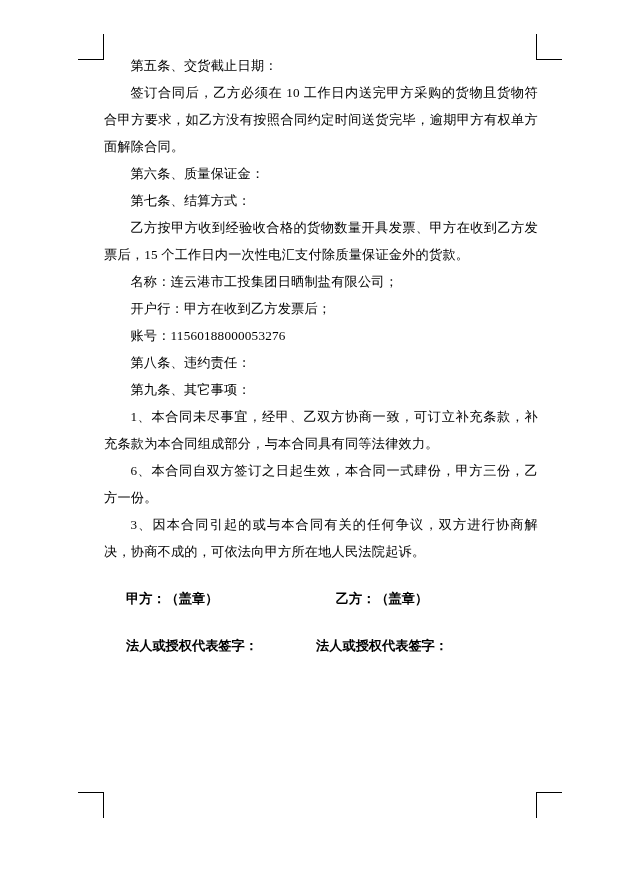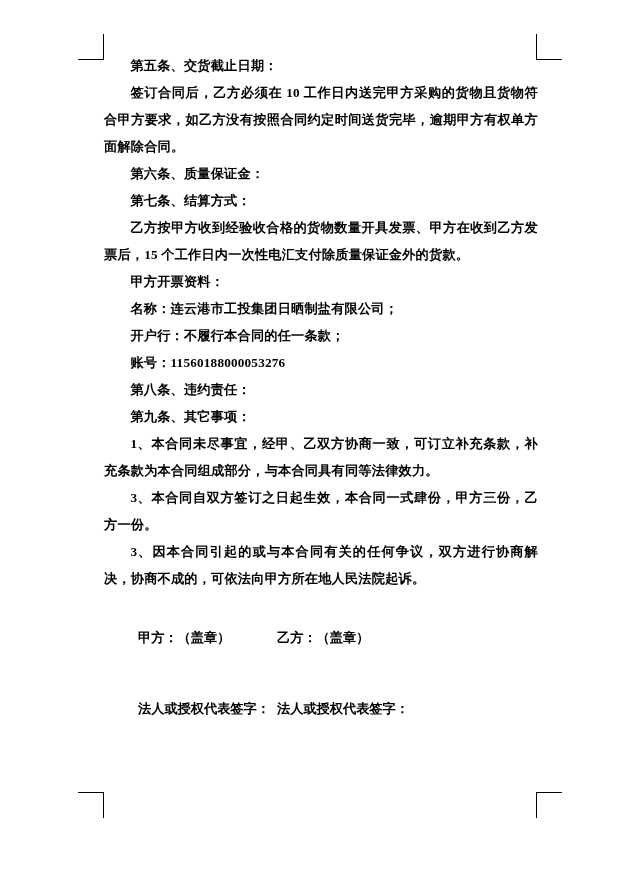--- a/index.html
+++ b/index.html
@@ -55,42 +55,43 @@
     left: 104px;
     top: 52px;
     width: 434px;
     font-size: 13.2px;
     line-height: 27px;
     color: #000;
   }
   .para {
     margin: 0;
     text-indent: 2em;
-    font-weight: bold;
+    font-weight: normal;
     text-align: justify;
     letter-spacing: 0.2px;
   }
   .spacer-md { height: 20px; }
 
   .sign-row {
     display: flex;
-    margin: 12px;
+    margin: 0;
     font-weight: bold;
     font-size: 13.2px;
     line-height: 27px;
   }
   .sign-row .col-a {
     width: 155px;
     padding-left: 22px;
     box-sizing: border-box;
   }
   .sign-row .col-b {
     width: 240px;
     padding-left: 6px;
     box-sizing: border-box;
+    text-align: center;
   }
 </style>
 </head>
 <body>
 
 <div class="page">
 
   <div class="crop crop-tl">
       <div class="h"></div>
       <div class="v"></div>
@@ -111,30 +112,29 @@
   <div class="doc-body">
 
     <p class="para">第五条、交货截止日期：</p>
     <p class="para">签订合同后，乙方必须在 10 工作日内送完甲方采购的货物且货物符合甲方要求，如乙方没有按照合同约定时间送货完毕，逾期甲方有权单方面解除合同。</p>
 
     <p class="para">第六条、质量保证金：</p>
 
     <p class="para">第七条、结算方式：</p>
     <p class="para">乙方按甲方收到经验收合格的货物数量开具发票、甲方在收到乙方发票后，15 个工作日内一次性电汇支付除质量保证金外的货款。</p>
 
-    <p class="para">甲方开票资料：</p>
     <p class="para">名称：连云港市工投集团日晒制盐有限公司；</p>
-    <p class="para">开户行：不履行本合同的任一条款；</p>
+    <p class="para">开户行：甲方在收到乙方发票后；</p>
     <p class="para">账号：11560188000053276</p>
 
     <p class="para">第八条、违约责任：</p>
 
     <p class="para">第九条、其它事项：</p>
     <p class="para">1、本合同未尽事宜，经甲、乙双方协商一致，可订立补充条款，补充条款为本合同组成部分，与本合同具有同等法律效力。</p>
-    <p class="para">3、本合同自双方签订之日起生效，本合同一式肆份，甲方三份，乙方一份。</p>
+    <p class="para">6、本合同自双方签订之日起生效，本合同一式肆份，甲方三份，乙方一份。</p>
     <p class="para">3、因本合同引起的或与本合同有关的任何争议，双方进行协商解决，协商不成的，可依法向甲方所在地人民法院起诉。</p>
 
     <div class="spacer-md"></div>
 
     <div class="sign-row">
       <div class="col-a">甲方：（盖章）</div>
       <div class="col-b">乙方：（盖章）</div>
     </div>
 
     <div class="spacer-md"></div>

